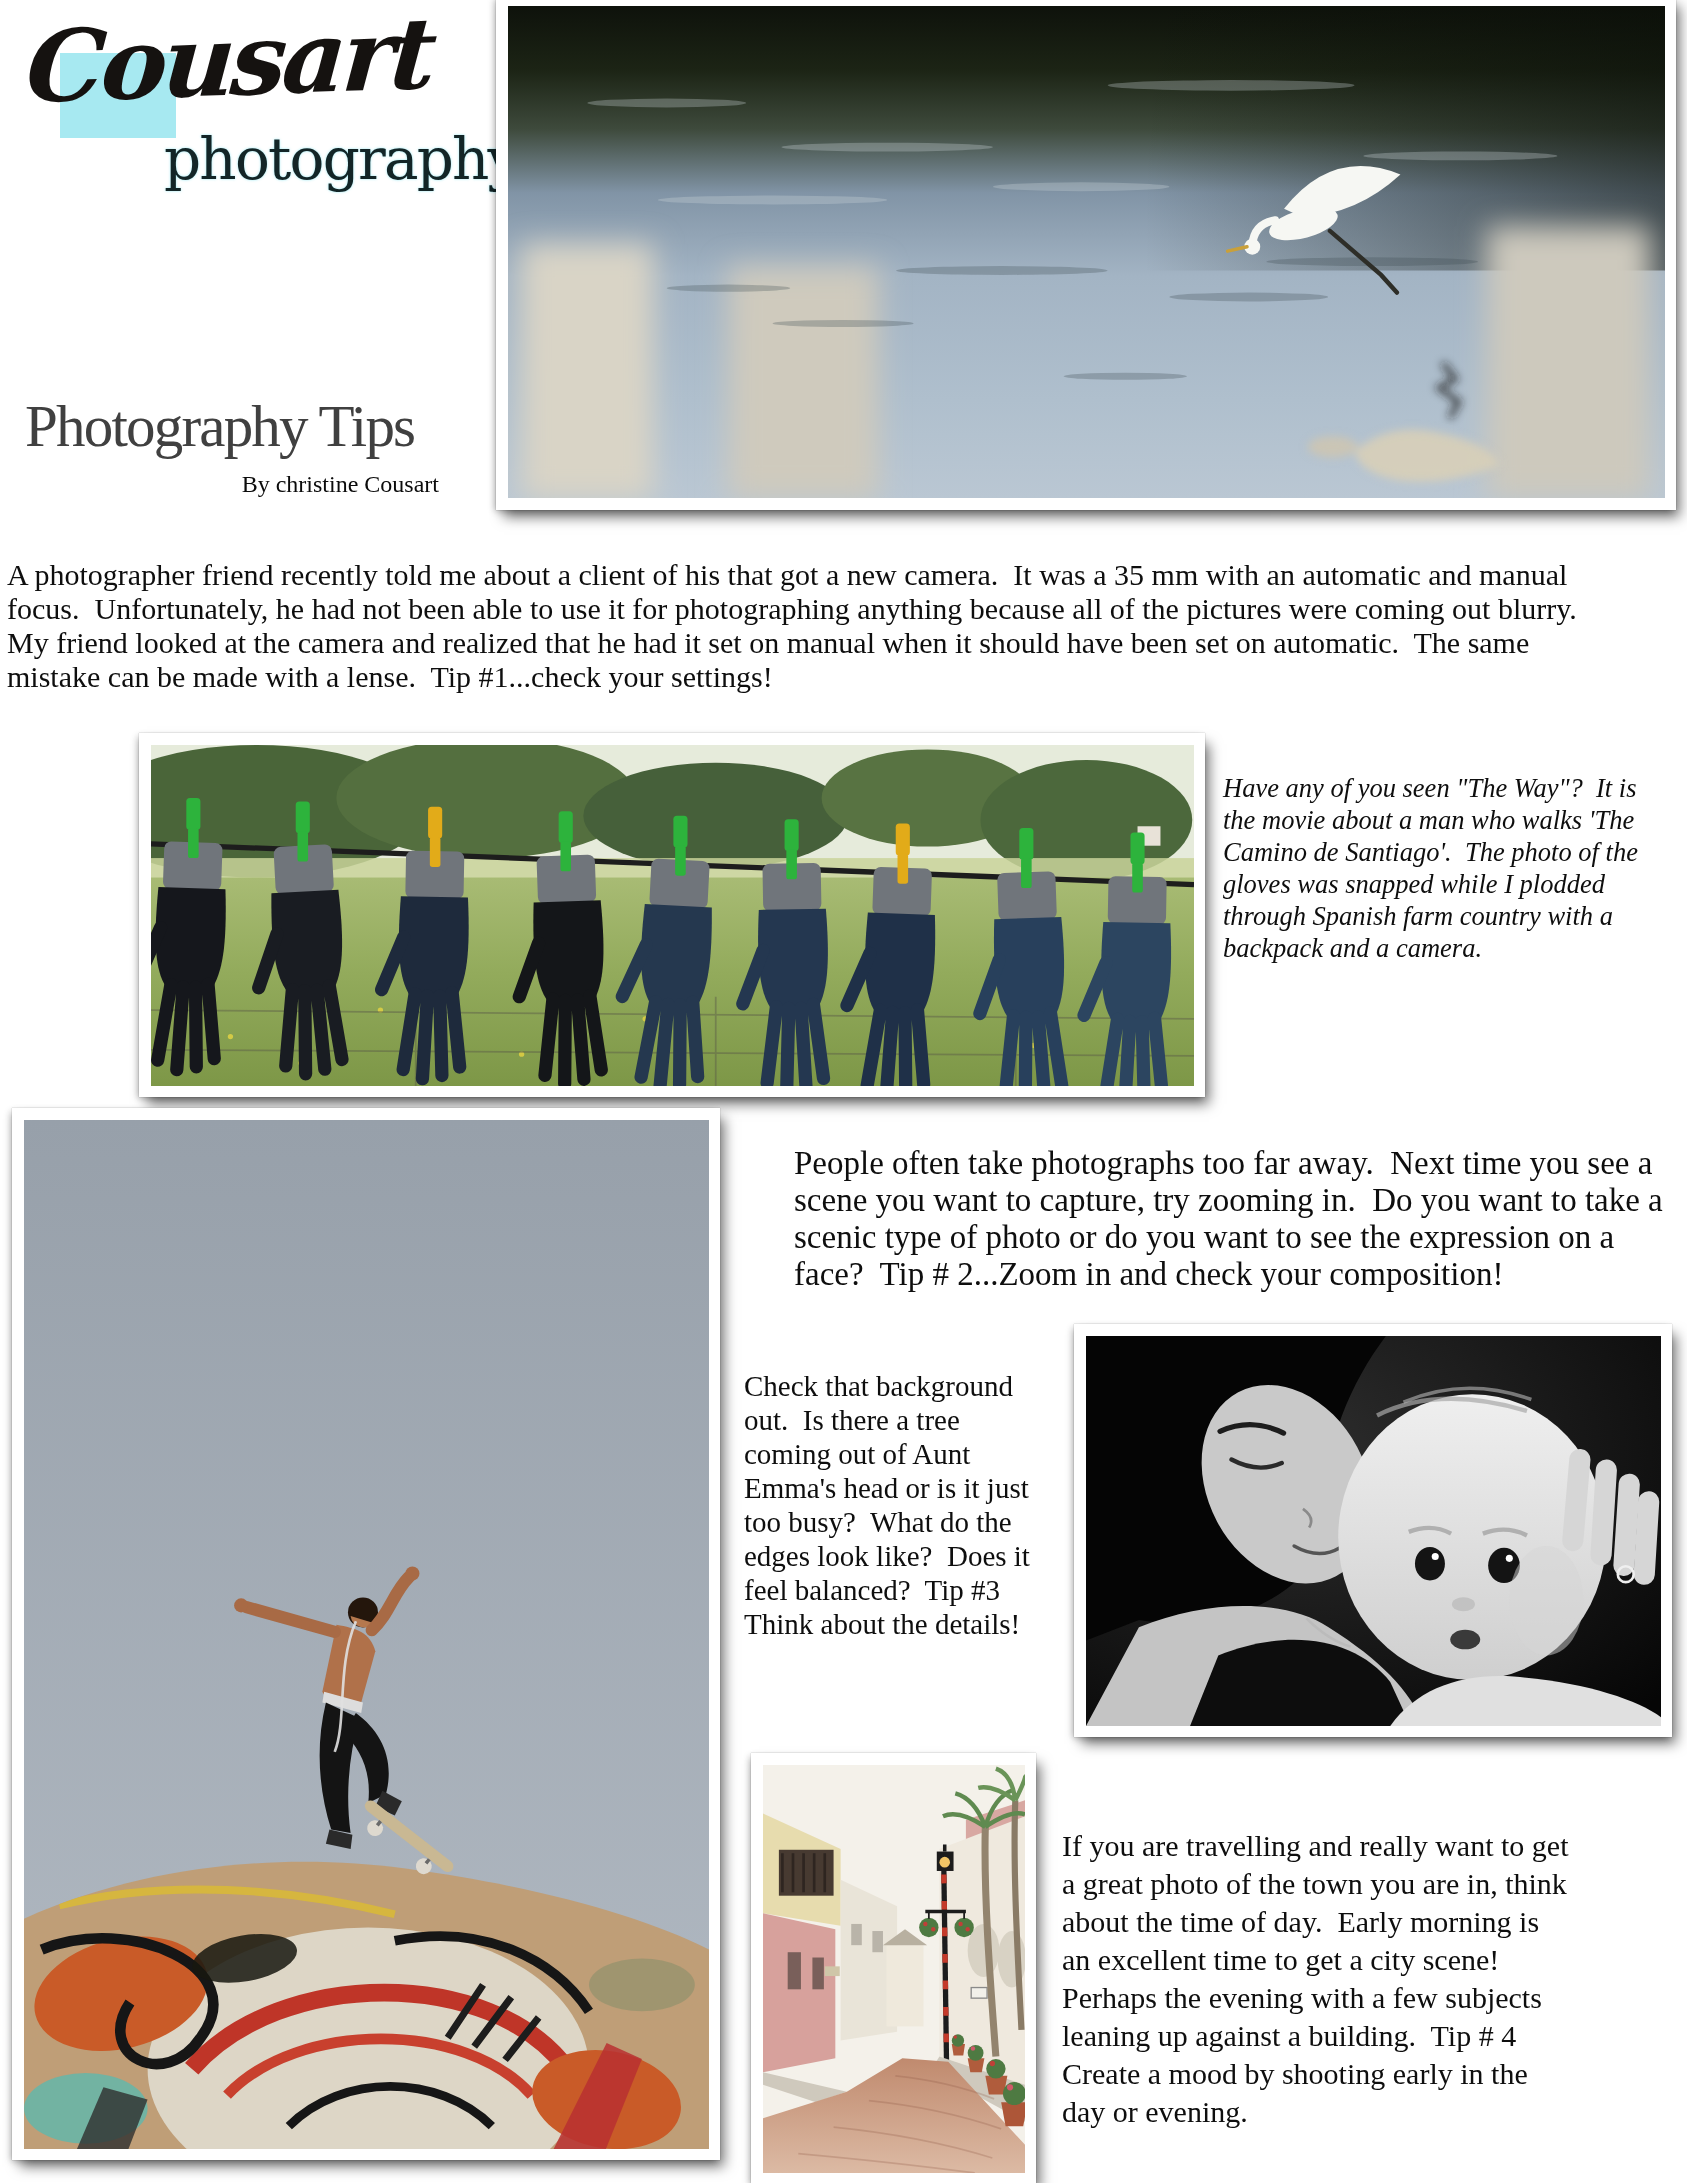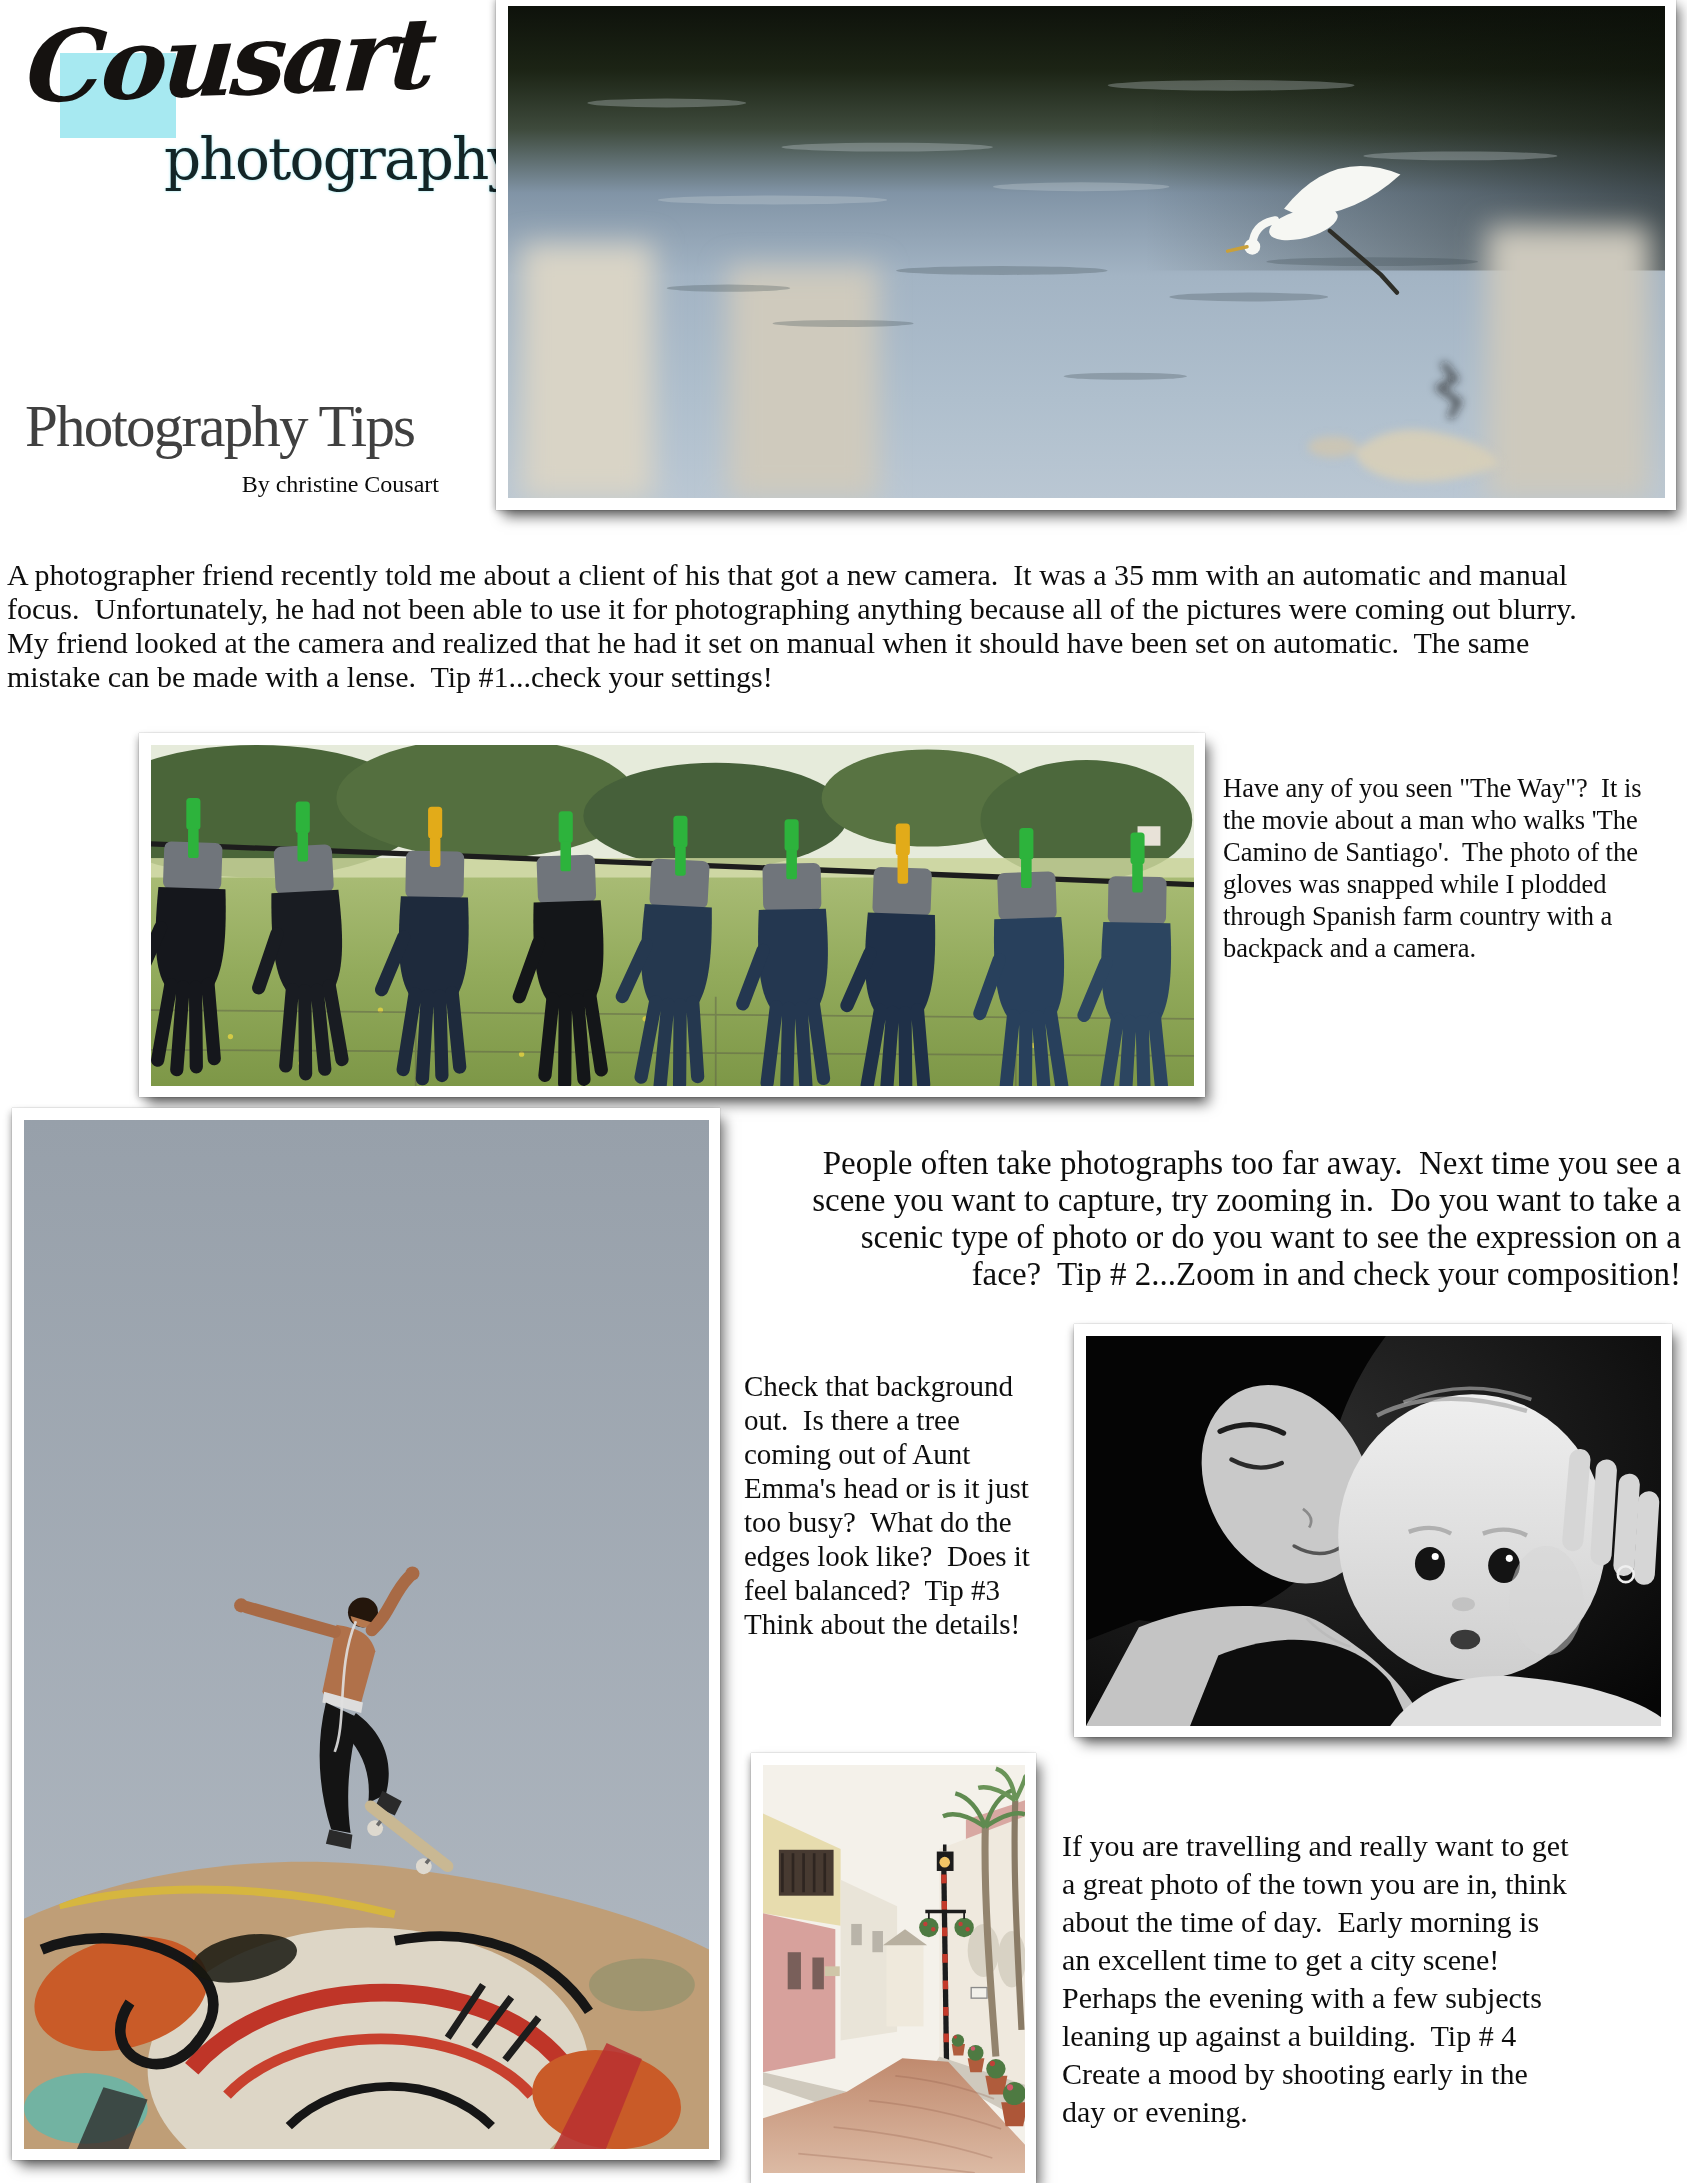--- a/index.html
+++ b/index.html
@@ -18,22 +18,22 @@
     position:absolute; left:164px; top:125px; font-family:"DejaVu Serif",serif;
     font-size:58px; letter-spacing:-1.8px; color:#132527; white-space:nowrap;
     text-shadow:0 0 2.6px rgba(130,228,240,.85);
   }
   
   .title{position:absolute; left:25px; top:392px; font-size:59px; letter-spacing:-1.8px; color:#404040; white-space:nowrap;}
   .byline{position:absolute; left:31px; top:471px; width:408px; text-align:right; font-size:24px; color:#0b0b0b;}
   
   .para{position:absolute; white-space:pre-wrap;}
   .intro{left:7px; top:528px; width:1590px; font-size:30px; line-height:34px;}
-  .caption{left:1223px; top:745px; width:446px; font-size:26.5px; line-height:32px; }
-  .tip2{left:794px; top:1112px; width:887px; font-size:33px; line-height:37px; text-align:right;}
+  .caption{left:1223px; top:745px; width:446px; font-size:26.5px; line-height:32px; font-style:italic;}
+  .tip2{left:794px; top:1112px; width:887px; font-size:33px; line-height:37px; }
   .tip3{left:744px; top:1340px; width:293px; font-size:29px; line-height:34px;}
   .tip4{left:1062px; top:1797px; width:512px; font-size:30px; line-height:38px;}
   
   .frame{
     position:absolute; background:#fff; padding:11.5px;
     box-shadow:0 0 0.9px rgba(0,0,0,.45), 6.2px 8.8px 12.4px -1.8px rgba(0,0,0,.55), -2.6px 2.6px 7px -1.8px rgba(0,0,0,.3);
   }
   .frame svg{display:block;}
   .bird-frame{left:496px; top:-5.3px;}
   .gloves-frame{left:139px; top:733px;}

